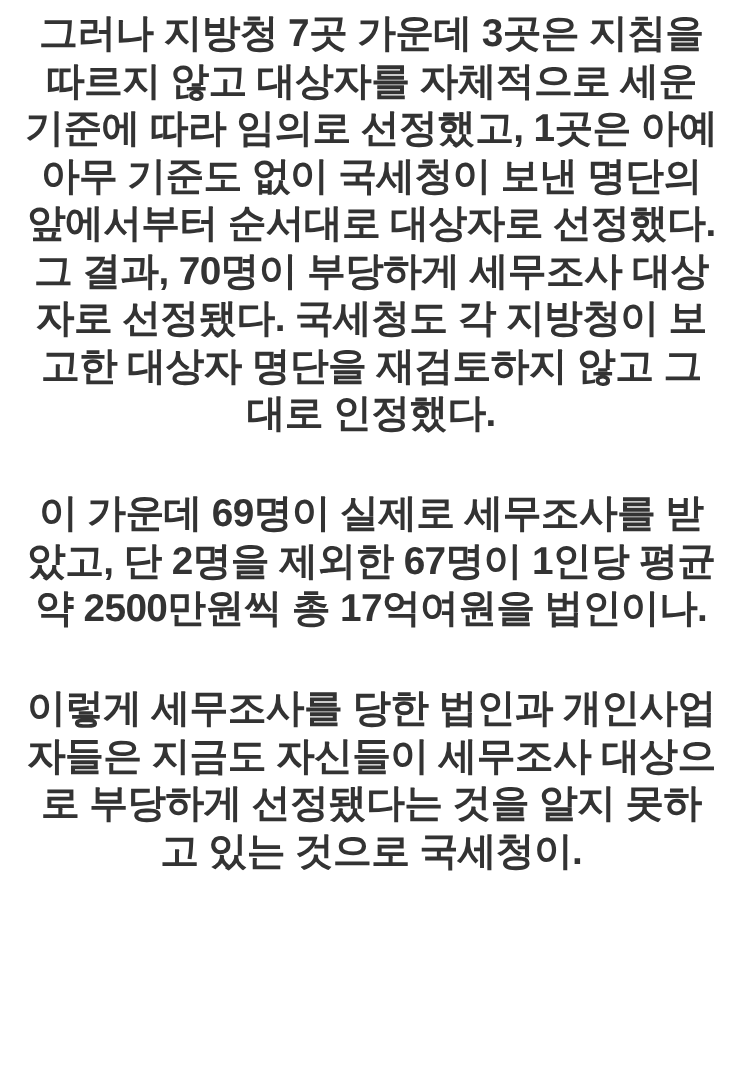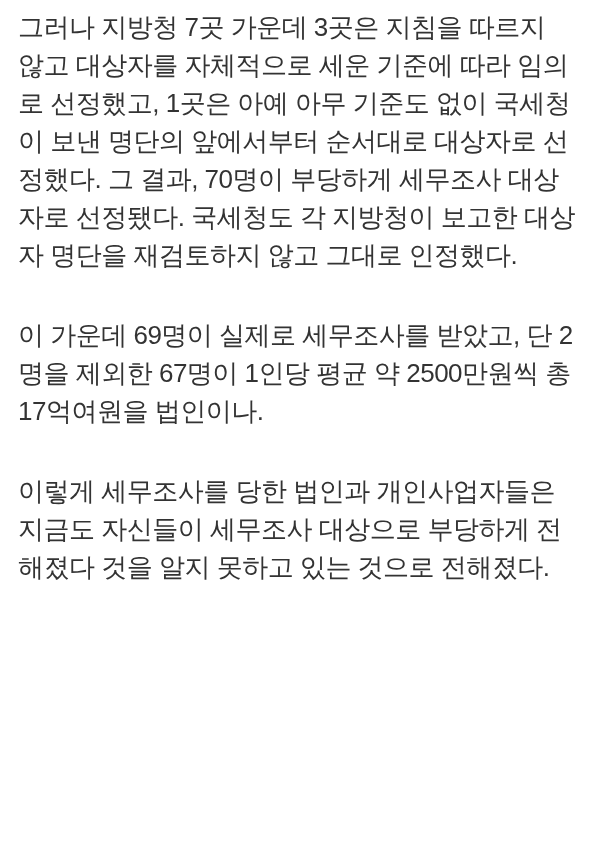--- a/index.html
+++ b/index.html
@@ -13,33 +13,33 @@
     overflow: hidden;
     font-family: "Liberation Sans", sans-serif;
   }
   .article-body {
     box-sizing: border-box;
     width: 600px;
     padding: 8px 24px 20px 18px;
   }
   .article-paragraph {
     margin: 0 0 42px 0;
-    font-size: 26px;
+    font-size: 31px;
     line-height: 38px;
     letter-spacing: -0.5px;
     color: #333333;
     word-break: break-all;
     white-space: normal;
-    text-align: left;
-    font-weight: 400;
+    text-align: center;
+    font-weight: 700;
   }
   .article-paragraph:last-child {
     margin-bottom: 0;
   }
 </style>
 </head>
 <body>
 
 <div class="article-body">
   <p class="article-paragraph">그러나 지방청 7곳 가운데 3곳은 지침을 따르지 않고 대상자를 자체적으로 세운 기준에 따라 임의로 선정했고, 1곳은 아예 아무 기준도 없이 국세청이 보낸 명단의 앞에서부터 순서대로 대상자로 선정했다. 그 결과, 70명이 부당하게 세무조사 대상자로 선정됐다. 국세청도 각 지방청이 보고한 대상자 명단을 재검토하지 않고 그대로 인정했다.</p>
   <p class="article-paragraph">이 가운데 69명이 실제로 세무조사를 받았고, 단 2명을 제외한 67명이 1인당 평균 약 2500만원씩 총 17억여원을 법인이나.</p>
-  <p class="article-paragraph">이렇게 세무조사를 당한 법인과 개인사업자들은 지금도 자신들이 세무조사 대상으로 부당하게 전해졌다 것을 알지 못하고 있는 것으로 전해졌다.</p>
+  <p class="article-paragraph">이렇게 세무조사를 당한 법인과 개인사업자들은 지금도 자신들이 세무조사 대상으로 부당하게 선정됐다는 것을 알지 못하고 있는 것으로 국세청이.</p>
 </div>
 
 </body></html>

